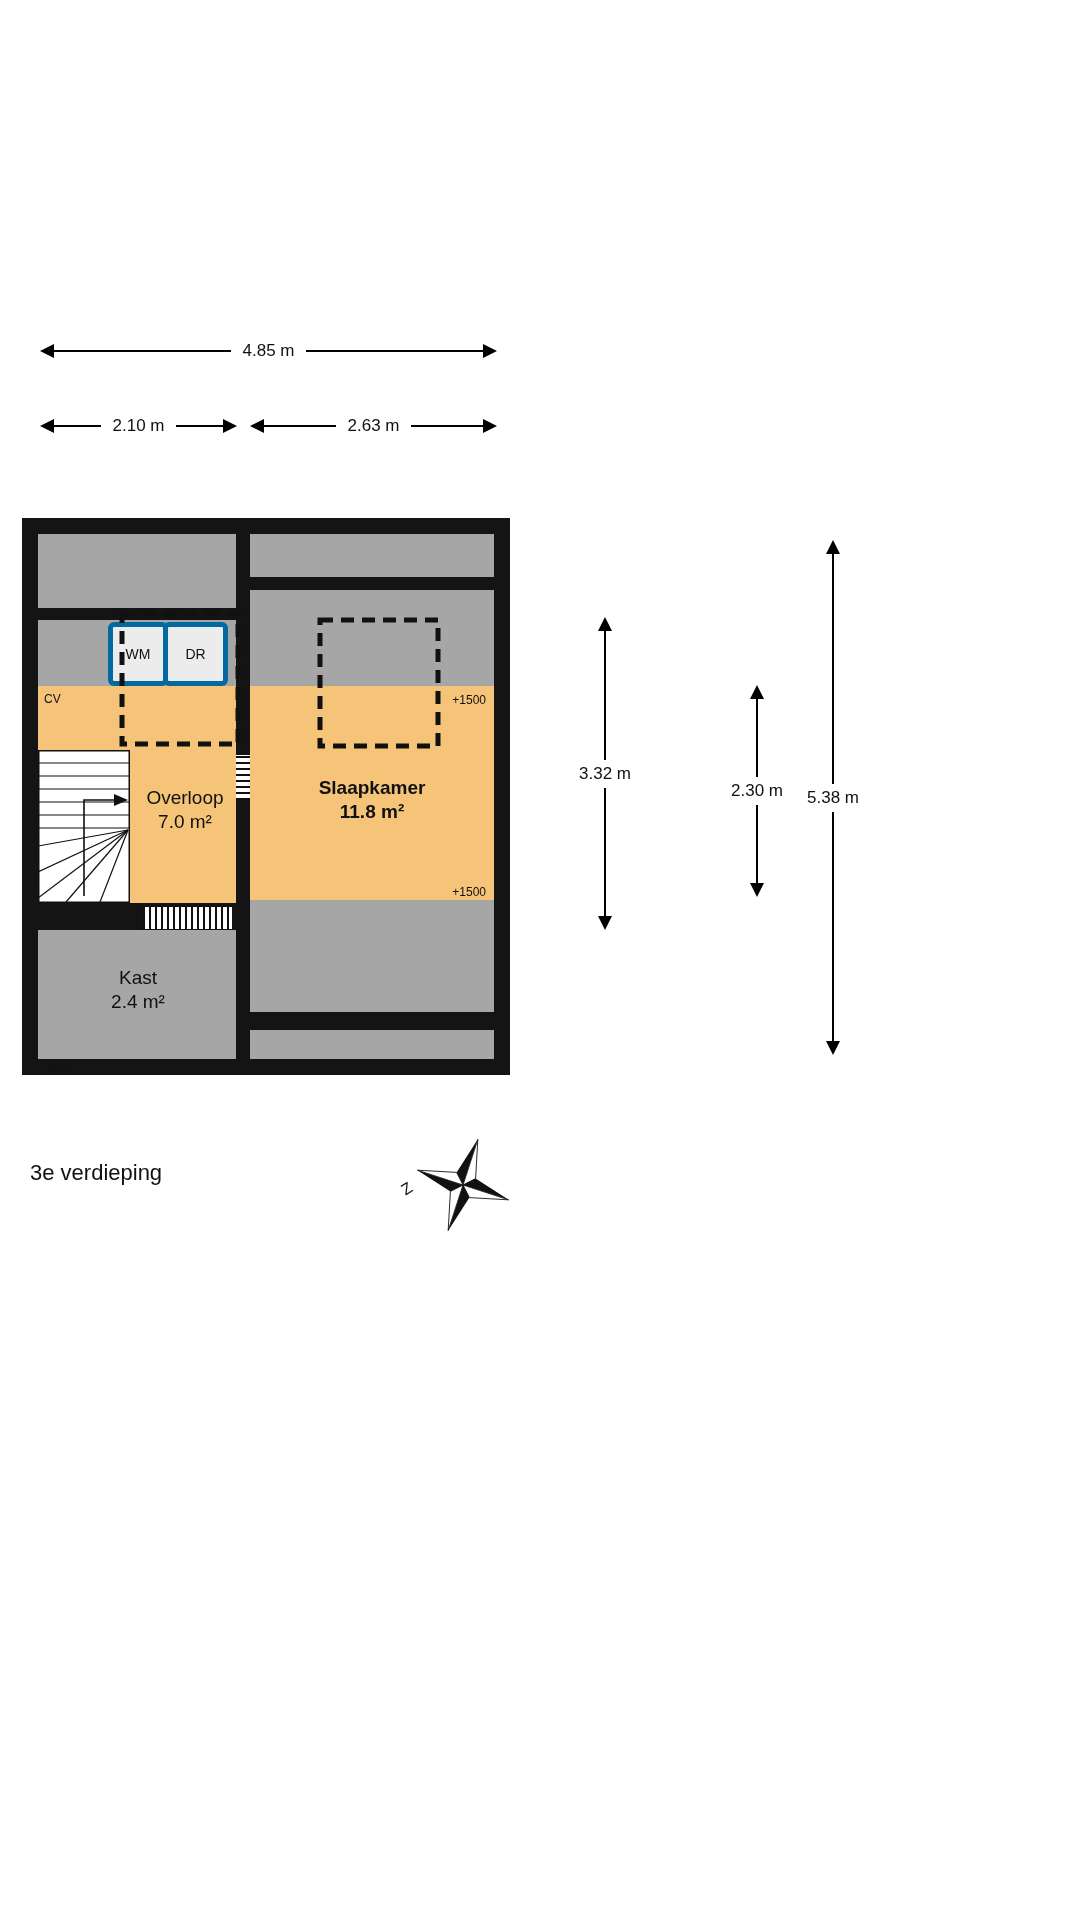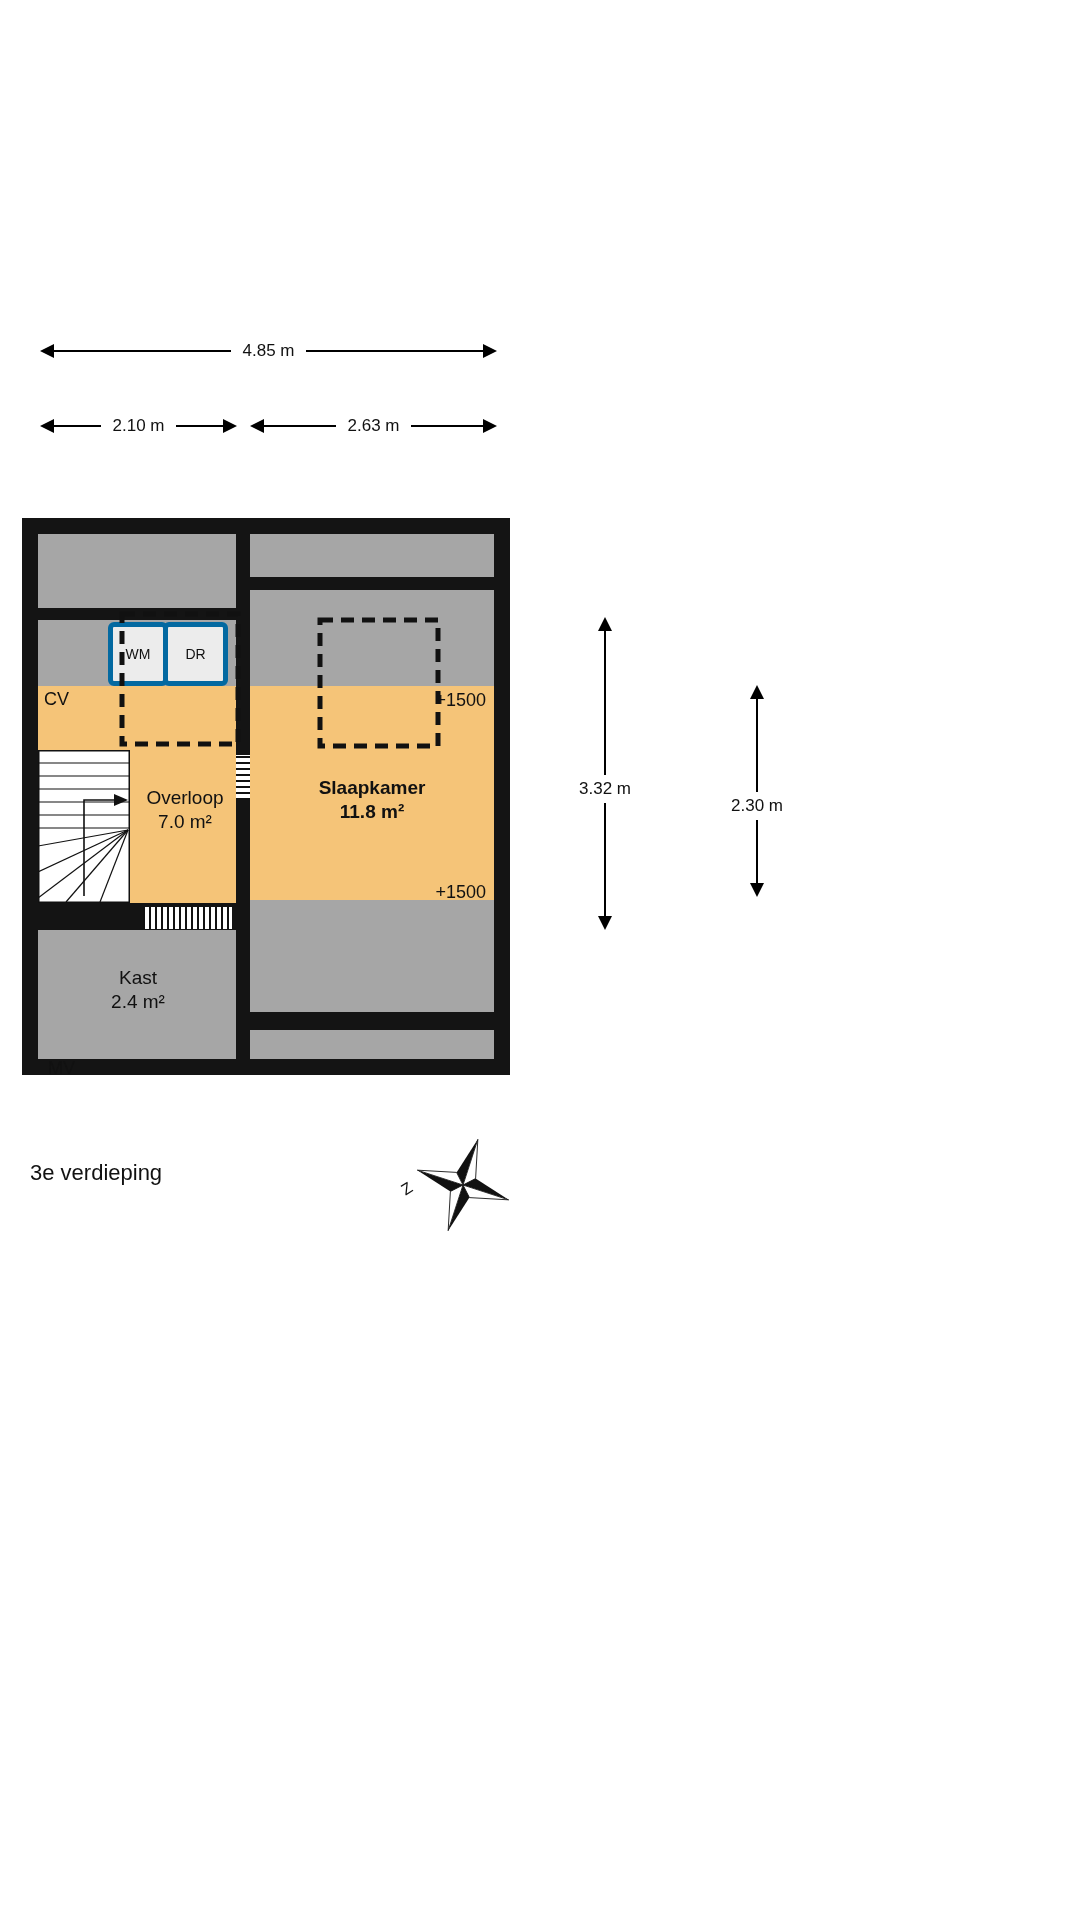--- a/index.html
+++ b/index.html
@@ -18,25 +18,25 @@
   .ah{position:absolute;width:0;height:0;}
   .dim-h .ah-left{left:0;top:4px;border-top:7px solid transparent;border-bottom:7px solid transparent;border-right:14px solid #000;}
   .dim-h .ah-right{right:0;top:4px;border-top:7px solid transparent;border-bottom:7px solid transparent;border-left:14px solid #000;}
   .dim-h .dlabel{position:relative;z-index:2;display:block;margin:0 auto;width:max-content;background:#fff;
                  padding:0 12px;font-size:17px;line-height:22px;}
   .dim-v{width:90px;}
   .dim-v .dline{position:absolute;top:2px;bottom:2px;left:50%;width:2px;margin-left:-1px;background:#000;}
   .dim-v .ah-up{left:50%;margin-left:-7px;top:0;border-left:7px solid transparent;border-right:7px solid transparent;border-bottom:14px solid #000;}
   .dim-v .ah-down{left:50%;margin-left:-7px;bottom:0;border-left:7px solid transparent;border-right:7px solid transparent;border-top:14px solid #000;}
   .dim-v .dlabel{position:absolute;z-index:2;top:50%;left:50%;transform:translate(-50%,-50%);
-                 background:#fff;padding:4px 6px;font-size:17px;white-space:nowrap;margin-top:15px;}
+                 background:#fff;padding:4px 6px;font-size:17px;white-space:nowrap;}
 
   
   .room-label{text-align:center;font-size:19px;line-height:24px;}
-  .small-label{font-size:18px;line-height:16px;}
+  .small-label{font-size:12px;line-height:16px;}
   .appliance{background:#ECECEC;border:5px solid #0369a1;border-radius:6px;
              display:flex;align-items:center;justify-content:center;font-size:14px;}
 
   
   .door-v{background:repeating-linear-gradient(0deg,#111 0 2px,#fff 2px 6px);}
   .door-h{background:repeating-linear-gradient(90deg,#111 0 2px,#fff 2px 6px);}
 
   .title{font-size:22px;}
   .compass-z{font-size:16px;transform:rotate(-32deg);}
 </style>
@@ -137,20 +137,26 @@
     <span class="ah ah-up"></span>
     <span class="ah ah-down"></span>
     <span class="dlabel">3.32 m</span>
   </div>
   <div class="abs dim-v" style="left:712px;top:685px;height:212px;">
     <span class="dline"></span>
     <span class="ah ah-up"></span>
     <span class="ah ah-down"></span>
     <span class="dlabel">2.30 m</span>
   </div>
+  <div class="abs dim-v" style="left:788px;top:540px;height:515px;">
+    <span class="dline"></span>
+    <span class="ah ah-up"></span>
+    <span class="ah ah-down"></span>
+    <span class="dlabel">5.38 m</span>
+  </div>
 
   <div class="abs title" style="left:30px;top:1160px;">3e verdieping</div>
 
   <svg class="abs" style="left:400px;top:1122px;" width="126" height="126" viewBox="-63 -63 126 126">
     <g transform="rotate(18)">
       <polygon points="0,-48 0,0 -10,-10" fill="#111"></polygon>
       <polygon points="0,-48 0,0 10,-10" fill="#fff" stroke="#111" stroke-width="0.8"></polygon>
       <polygon points="48,0 0,0 10,-10" fill="#111"></polygon>
       <polygon points="48,0 0,0 10,10" fill="#fff" stroke="#111" stroke-width="0.8"></polygon>
       <polygon points="0,48 0,0 10,10" fill="#111"></polygon>

